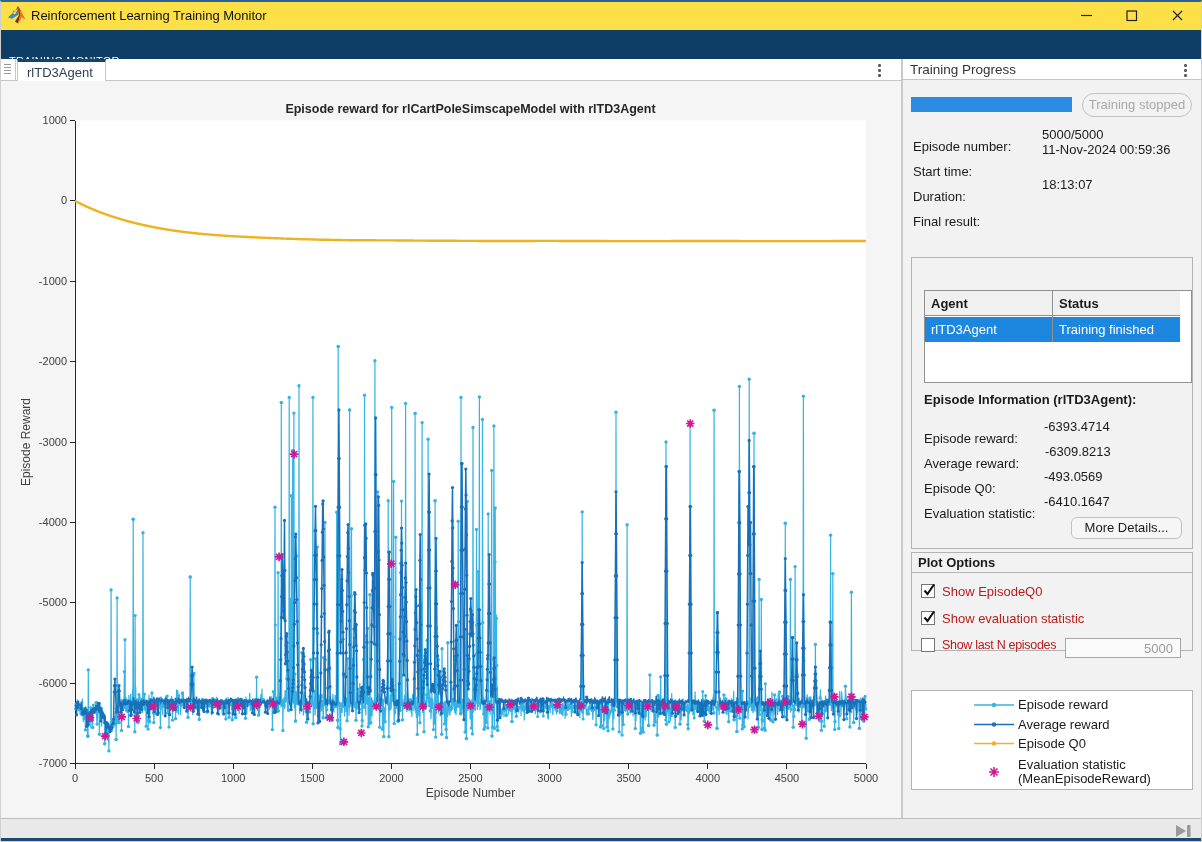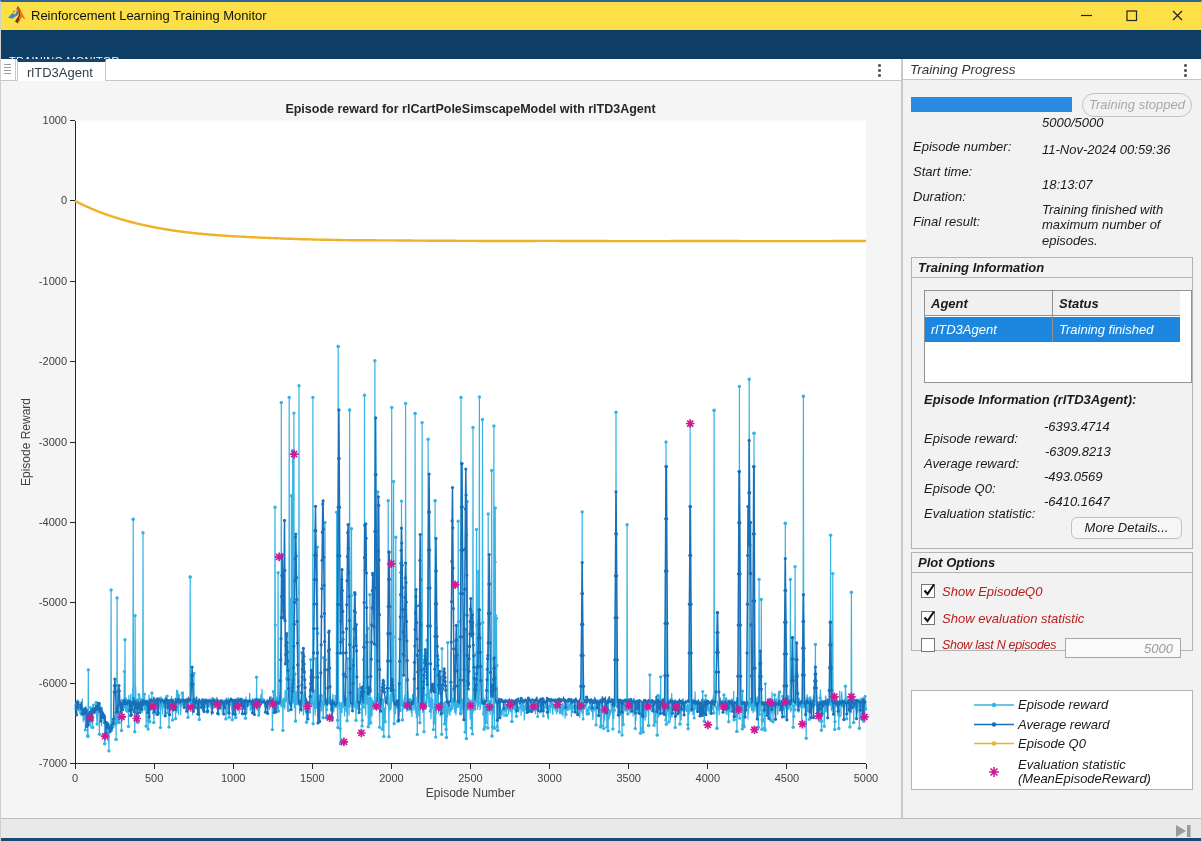--- a/index.html
+++ b/index.html
@@ -20,21 +20,21 @@
 .grip i { position:absolute; left:4px; width:7px; height:1px; background:#9a9a9a; }
 .tab { position:absolute; left:17px; top:0; width:89px; height:22px; background:#ffffff;
    border-left:1px solid #c9c9c9; border-right:1px solid #c9c9c9; border-top:3px solid #11446e; }
 .tab span { position:absolute; left:9px; top:3px; font-size:13px; color:#31414e; }
 .vdots { position:absolute; width:3px; }
 .vdots i { position:absolute; left:0; width:2.5px; height:2.5px; border-radius:50%; background:#5a5a5a; }
 
 .chartpane { position:absolute; left:0; top:81px; width:901px; height:737px; background:#f5f5f5; }
 
 .rsep  { position:absolute; left:901px; top:59px; width:2px; height:759px; background:#c9c9c9; }
-.rpanel { position:absolute; left:903px; top:59px; width:299px; height:759px; background:#f2f2f2;font-style:italic; }
+.rpanel { position:absolute; left:903px; top:59px; width:299px; height:759px; background:#f2f2f2; }
 .rhead { position:absolute; left:0; top:0; width:299px; height:21px; background:#ffffff;
    border-bottom:1px solid #c6c6c6; }
 .rhead span { position:absolute; left:7px; top:3px; font-size:13.5px; color:#333; }
 .pbar { position:absolute; left:8px; top:38px; width:161px; height:15px; background:#2a8ce0; }
 .btn { position:absolute; font-size:13px; text-align:center; background:#f6f6f6;
    border:1px solid #c2c2c2; border-radius:6px; }
 .stopbtn { left:179px; top:34px; width:110px; height:24px; line-height:22px; color:#a8a8a8; background:#f2f2f2; border-radius:12px; }
 .lbl { position:absolute; left:10px; font-size:13px; color:#1a1a1a;margin-top:12px; }
 .val { position:absolute; left:139px; font-size:13px; color:#1a1a1a; }
 .group { position:absolute; left:8px; width:282px; border:1px solid #b3b3b3; }
@@ -1758,30 +1758,28 @@
    <div class="vdots" style="left:281px; top:5px">
         <i style="top:0"></i>
         <i style="top:5px"></i>
         <i style="top:10px"></i>
       </div>
  </div>
  <div class="pbar"></div>
  <div class="btn stopbtn">Training stopped</div>
 
  <span class="lbl" style="top:68px">Episode number:</span>
-    <span class="val" style="top:56px">5000/5000</span>
+    <span class="val" style="top:68px">5000/5000</span>
  <span class="lbl" style="top:93px">Start time:</span>
     <span class="val" style="top:83px">11-Nov-2024 00:59:36</span>
  <span class="lbl" style="top:118px">Duration:</span>
     <span class="val" style="top:118px">18:13:07</span>
  <span class="lbl" style="top:143px">Final result:</span>
- <span class="val" style="top:143px; width:152px; line-height:15.4px">Training finished with maximum number of episodes.</span>
 
  <div class="group" style="top:198px; height:292px">
-  <div class="ghead">Training Information</div>
   <div class="tbl">
     <div class="hrow"></div>
         <div class="sel"></div>
         <div class="cdiv"></div>
     <span style="left:6px; top:5px; font-weight:bold; color:#1a1a1a">Agent</span>
     <span style="left:134px; top:5px; font-weight:bold; color:#1a1a1a">Status</span>
     <span style="left:6px; top:31px; color:#fff">rlTD3Agent</span>
     <span style="left:134px; top:31px; color:#fff">Training finished</span>
   </div>
   <span class="lbl" style="left:12px; top:122px; font-weight:bold">Episode Information (rlTD3Agent):</span>

